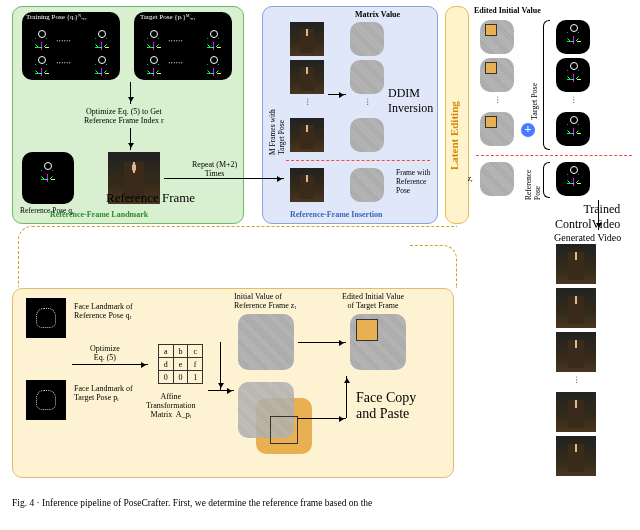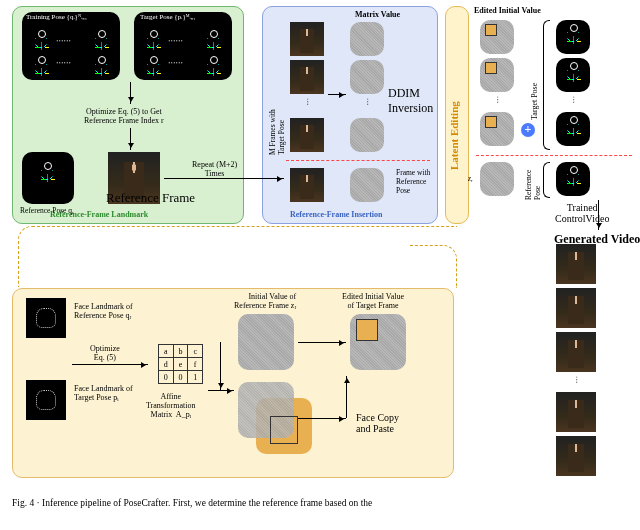--- a/index.html
+++ b/index.html
@@ -129,24 +129,24 @@
 <div class="box noise" style="left:480px;top:162px;width:34px;height:34px"></div>
 <span class="lbl" style="left:468px;top:174px;font-style:italic">zᵣ</span>
 
 <span class="lbl rot" style="left:524px;top:160px;white-space:pre;font-size:7.5px;height:40px">Reference
 Pose</span>
 <div class="curlbrace" style="left:543px;top:162px;width:6px;height:34px"></div>
 <div class="box dark" style="left:556px;top:162px;width:34px;height:34px"></div>
 <div class="stick" style="left:562px;top:164px;width:22px;height:30px"></div>
 
 <div class="arrow dn" style="left:598px;top:200px;height:30px"></div>
-<span class="lbl" style="left:555px;top:202px;white-space:pre;font-size:10px;text-align:center">Trained
+<span class="lbl" style="left:555px;top:202px;white-space:pre;font-size:12px;text-align:right">Trained
 ControlVideo</span>
 
-<span class="lbl" style="left:554px;top:232px;font-weight:bold;font-size:12px">Generated Video</span>
+<span class="lbl" style="left:554px;top:232px;font-weight:normal;font-size:10px">Generated Video</span>
 <div class="img vid" style="left:556px;top:244px;width:40px;height:40px"></div>
 <div class="img vid" style="left:556px;top:288px;width:40px;height:40px"></div>
 <div class="img vid" style="left:556px;top:332px;width:40px;height:40px"></div>
 <span class="lbl" style="left:573px;top:375px">⋮</span>
 <div class="img vid" style="left:556px;top:392px;width:40px;height:40px"></div>
 <div class="img vid" style="left:556px;top:436px;width:40px;height:40px"></div>
 
 <div class="box" style="left:12px;top:288px;width:440px;height:188px;background:#fdf3d3;border:1px solid #e2bc6a"></div>
 
 <div class="face" style="left:26px;top:298px"></div>
@@ -177,39 +177,39 @@
         <td>0</td>
         <td>0</td>
         <td>1</td>
       </tr>
 </tbody>
   </table>
 <span class="lbl" style="left:146px;top:392px;white-space:pre;font-size:8px;text-align:center">Affine
 Transformation
 Matrix  A_pᵢ</span>
 
-<span class="lbl" style="left:234px;top:292px;white-space:pre;font-size:8px;text-align:right">Initial Value of
+<span class="lbl" style="left:234px;top:292px;white-space:pre;font-size:8px;text-align:left">Initial Value of
 Reference Frame zᵣ</span>
 <div class="box noise" style="left:238px;top:314px;width:56px;height:56px"></div>
 
 <span class="lbl" style="left:342px;top:292px;white-space:pre;font-size:8px;text-align:center">Edited Initial Value
 of Target Frame</span>
 <div class="box noise" style="left:350px;top:314px;width:56px;height:56px"></div>
 <div class="sq gold" style="left:356px;top:319px;width:20px;height:20px"></div>
 
 <div class="box gold" style="left:256px;top:398px;width:56px;height:56px"></div>
 <div class="box noise" style="left:238px;top:382px;width:56px;height:56px;opacity:.85"></div>
 <div class="sq" style="left:270px;top:416px;width:26px;height:26px"></div>
 
 <div class="arrow dn" style="left:220px;top:342px;height:48px;border-left:1px solid #000"></div>
 <div class="arrow" style="left:208px;top:390px;width:26px"></div>
 
 <div class="arrow" style="left:298px;top:342px;width:48px"></div>
 <div class="arrow" style="left:298px;top:418px;width:48px"></div>
 <div class="arrow dn up" style="left:346px;top:376px;height:42px;border-left:1px solid #000"></div>
 
-<span class="lbl" style="left:356px;top:412px;white-space:pre;font-size:10px">Face Copy
+<span class="lbl" style="left:356px;top:390px;white-space:pre;font-size:14px">Face Copy
 and Paste</span>
 
 <div class="lbl" style="left:410px;top:245px;width:46px;height:42px;border-right:1.2px dashed #d4a020;border-top:1.2px dashed #d4a020;border-radius:0 14px 0 0"></div>
 <div class="lbl" style="left:18px;top:226px;width:438px;height:60px;border-left:1.2px dashed #d4a020;border-top:1.2px dashed #d4a020;border-radius:14px 0 0 0"></div>
 
 <span class="lbl" style="left:12px;top:498px;font-size:9.5px;white-space:normal;width:612px">Fig. 4 · Inference pipeline of PoseCrafter. First, we determine the reference frame based on the</span>
 
 </body></html>

